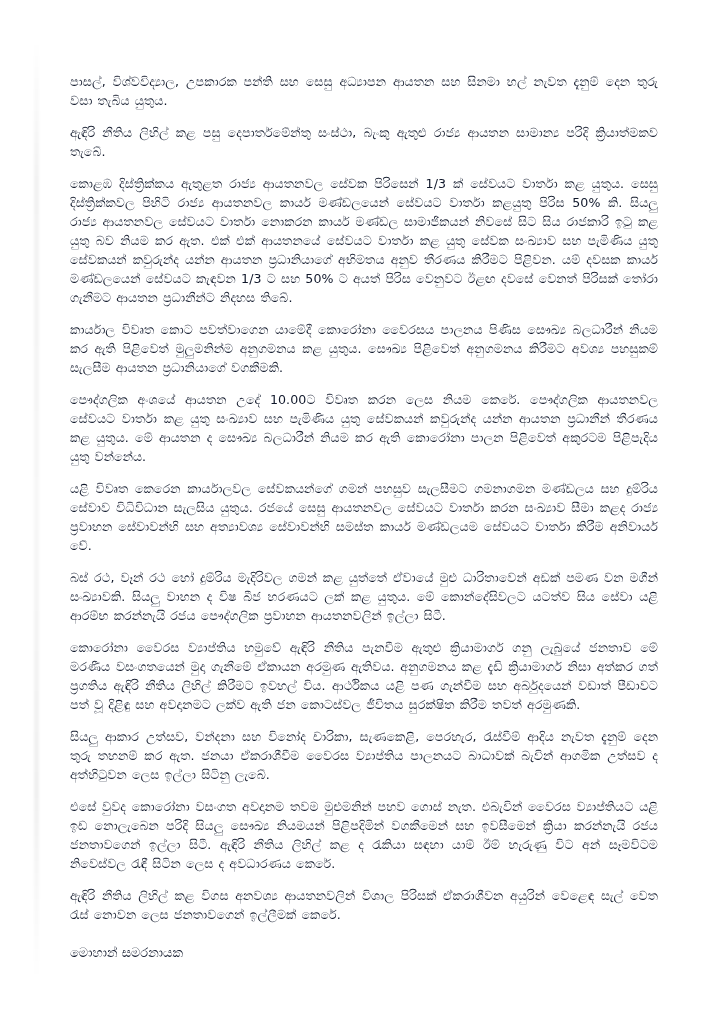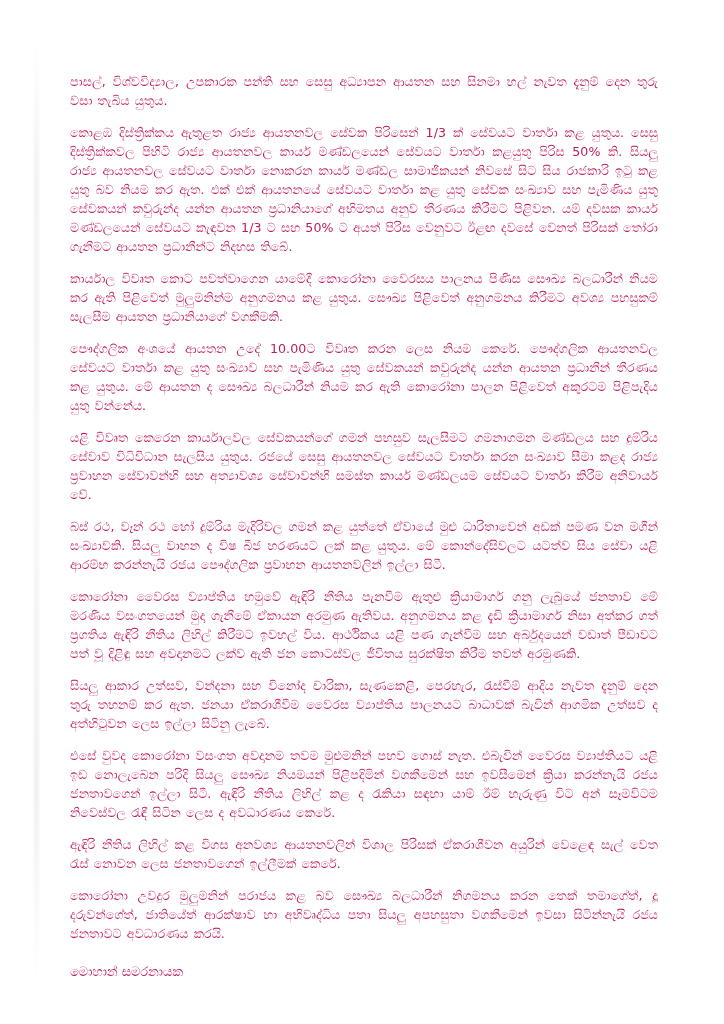--- a/index.html
+++ b/index.html
@@ -7,21 +7,21 @@
     padding: 0;
     background: #ffffff;
   }
   .page {
     position: relative;
     width: 724px;
     height: 1024px;
     background: #ffffff;
     overflow: hidden;
     font-family: "DejaVu Sans", "Liberation Sans", sans-serif;
-    color: #be185d;
+    color: #0f172a;
     box-sizing: border-box;
   }
   
   .page::before {
     content: "";
     position: absolute;
     left: 34px;
     top: 40px;
     width: 5px;
     height: 940px;
@@ -55,30 +55,30 @@
     margin: 0;
   }
 </style>
 </head>
 <body>
 
 <div class="page">
   <div class="text-block">
 
     <p class="body-paragraph">පාසල්, විශ්වවිද්‍යාල, උපකාරක පන්ති සහ සෙසු අධ්‍යාපන ආයතන සහ සිනමා හල් නැවත දැනුම් දෙන තුරු වසා තැබිය යුතුය.</p>
+    <p class="body-paragraph">ඇඳිරි නීතිය ලිහිල් කළ පසු දෙපාර්තමේන්තු සංස්ථා, බැංකු ඇතුළු රාජ්‍ය ආයතන සාමාන්‍ය පරිදි ක්‍රියාත්මකව තැබේ.</p>
     <p class="body-paragraph">කොළඹ දිස්ත්‍රික්කය ඇතුළත රාජ්‍ය ආයතනවල සේවක පිරිසෙන් 1/3 ක් සේවයට වාර්තා කළ යුතුය. සෙසු දිස්ත්‍රික්කවල පිහිටි රාජ්‍ය ආයතනවල කාර්ය මණ්ඩලයෙන් සේවයට වාර්තා කළයුතු පිරිස 50% කි. සියලු රාජ්‍ය ආයතනවල සේවයට වාර්තා නොකරන කාර්ය මණ්ඩල සාමාජිකයන් නිවසේ සිට සිය රාජකාරි ඉටු කළ යුතු බව නියම කර ඇත.  එක් එක් ආයතනයේ සේවයට වාර්තා කළ යුතු සේවක සංඛ්‍යාව සහ පැමිණිය යුතු සේවකයන් කවුරුන්ද යන්න  ආයතන ප්‍රධානියාගේ අභිමතය අනුව තීරණය කිරීමට පිළිවන. යම් දවසක කාර්ය මණ්ඩලයෙන් සේවයට කැඳවන 1/3 ට සහ 50% ට අයත් පිරිස වෙනුවට ඊළඟ දවසේ වෙනත් පිරිසක් තෝරා ගැනීමට ආයතන ප්‍රධානීන්ට නිදහස තිබේ.</p>
     <p class="body-paragraph">කාර්යාල විවෘත කොට පවත්වාගෙන යාමේදී කොරෝනා වෛරසය පාලනය පිණිස සෞඛ්‍ය බලධාරීන් නියම කර ඇති  පිළිවෙත් මුලුමනින්ම අනුගමනය කළ යුතුය. සෞඛ්‍ය පිළිවෙත් අනුගමනය කිරීමට අවශ්‍ය පහසුකම් සැලසීම ආයතන ප්‍රධානියාගේ වගකීමකි.</p>
     <p class="body-paragraph">පෞද්ගලික අංශයේ ආයතන උදේ 10.00ට විවෘත කරන ලෙස නියම කෙරේ. පෞද්ගලික ආයතනවල සේවයට වාර්තා කළ යුතු සංඛ්‍යාව සහ පැමිණිය යුතු සේවකයන් කවුරුන්ද යන්න ආයතන ප්‍රධානීන් තීරණය කළ යුතුය. මේ ආයතන ද සෞඛ්‍ය බලධාරීන් නියම කර ඇති කොරෝනා පාලන පිළිවෙත් අකුරටම පිළිපැදිය යුතු වන්නේය.</p>
     <p class="body-paragraph">යළි විවෘත කෙරෙන කාර්යාලවල සේවකයන්ගේ ගමන් පහසුව සැලසීමට ගමනාගමන මණ්ඩලය සහ දුම්රිය සේවාව විධිවිධාන සැලසිය යුතුය. රජයේ සෙසු ආයතනවල සේවයට වාර්තා කරන සංඛ්‍යාව සීමා කළද රාජ්‍ය ප්‍රවාහන සේවාවන්හි සහ අත්‍යාවශ්‍ය සේවාවන්හි සමස්ත කාර්ය මණ්ඩලයම සේවයට වාර්තා කිරීම අනිවාර්ය වේ.</p>
     <p class="body-paragraph">බස් රථ, වෑන් රථ හෝ දුම්රිය මැදිරිවල ගමන් කළ යුත්තේ ඒවායේ මුළු ධාරිතාවෙන් අඩක් පමණ වන මගීන් සංඛ්‍යාවකි. සියලු වාහන ද විෂ බීජ හරණයට ලක් කළ යුතුය. මේ කොන්දේසිවලට යටත්ව සිය සේවා යළි ආරම්භ කරන්නැයි රජය පෞද්ගලික ප්‍රවාහන ආයතනවලින් ඉල්ලා සිටී.</p>
     <p class="body-paragraph">කොරෝනා වෛරස ව්‍යාප්තිය හමුවේ ඇඳිරි නීතිය පැනවීම ඇතුළු ක්‍රියාමාර්ග ගනු ලැබුයේ ජනතාව මේ මරණීය වසංගතයෙන් මුදා ගැනීමේ ඒකායන අරමුණ ඇතිවය. අනුගමනය කළ දැඩි ක්‍රියාමාර්ග නිසා අත්කර ගත් ප්‍රගතිය ඇඳිරි නීතිය ලිහිල් කිරීමට ඉවහල් විය. ආර්ථිකය යළි පණ ගැන්වීම සහ අර්බුදයෙන් වඩාත් පීඩාවට පත් වූ  දිළිඳු සහ අවදානමට ලක්ව ඇති ජන කොටස්වල ජීවිතය සුරක්ෂිත කිරීම තවත් අරමුණකි.</p>
     <p class="body-paragraph">සියලු ආකාර උත්සව, වන්දනා සහ විනෝද චාරිකා, සැණකෙළි, පෙරහැර, රැස්වීම් ආදිය නැවත දැනුම් දෙන තුරු තහනම් කර ඇත. ජනයා ඒකරාශීවීම වෛරස ව්‍යාප්තිය පාලනයට බාධාවක් බැවින් ආගමික උත්සව ද අත්හිටුවන ලෙස ඉල්ලා සිටිනු ලැබේ.</p>
     <p class="body-paragraph">එසේ වුවද කොරෝනා වසංගත අවදානම තවම මුළුමනින් පහව ගොස් නැත. එබැවින් වෛරස ව්‍යාප්තියට යළි ඉඩ නොලැබෙන පරිදි සියලු සෞඛ්‍ය නියමයන් පිළිපදිමින් වගකීමෙන් සහ ඉවසීමෙන් ක්‍රියා කරන්නැයි රජය ජනතාවගෙන් ඉල්ලා සිටී. ඇඳිරි නීතිය ලිහිල් කළ ද රැකියා සඳහා යාම් ඊම් හැරුණු විට අන් සෑමවිටම නිවෙස්වල රැඳී සිටින ලෙස ද අවධාරණය කෙරේ.</p>
     <p class="body-paragraph">ඇඳිරි නීතිය ලිහිල් කළ විගස අනවශ්‍ය ආයතනවලින් විශාල පිරිසක් ඒකරාශීවන අයුරින් වෙළෙඳ සැල් වෙත රැස් නොවන ලෙස ජනතාවගෙන් ඉල්ලීමක් කෙරේ.</p>
-    <p class="body-paragraph">කොරෝනා උවදුර මුලුමනින් පරාජය කළ බව  සෞඛ්‍ය බලධාරීන් නිගමනය කරන තෙක් තමාගේත්, දූ දරුවන්ගේත්, ජාතියේත් ආරක්ෂාව හා අභිවෘද්ධිය පතා සියලු අපහසුතා වගකීමෙන් ඉවසා සිටින්නැයි රජය ජනතාවට අවධාරණය කරයි.</p>
 
     <div class="signature-block">
       <p class="signature-line">මොහාන් සමරනායක</p>
 
     </div>
 
   </div>
 </div>
 
 </body></html>

